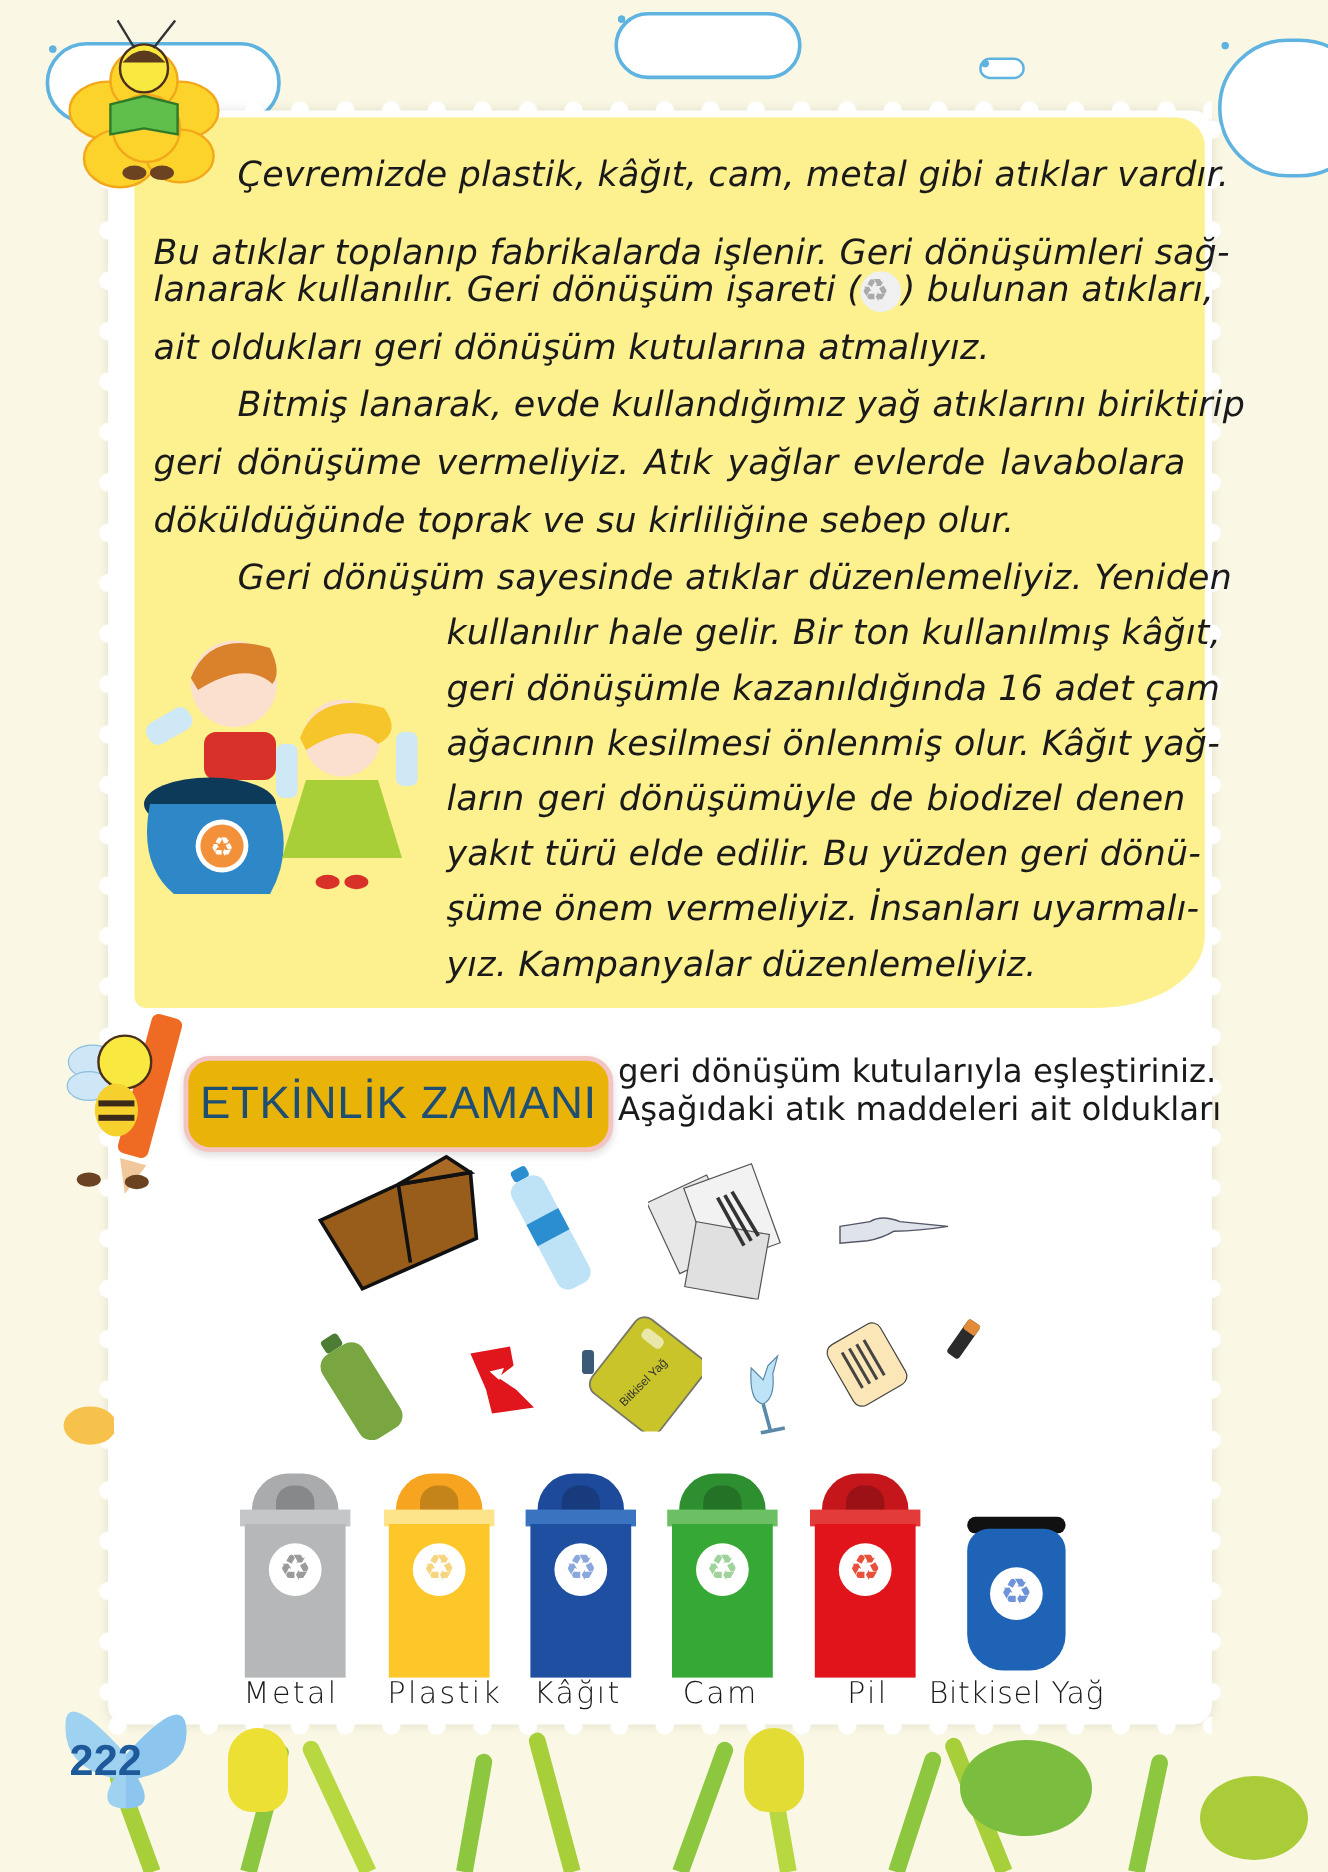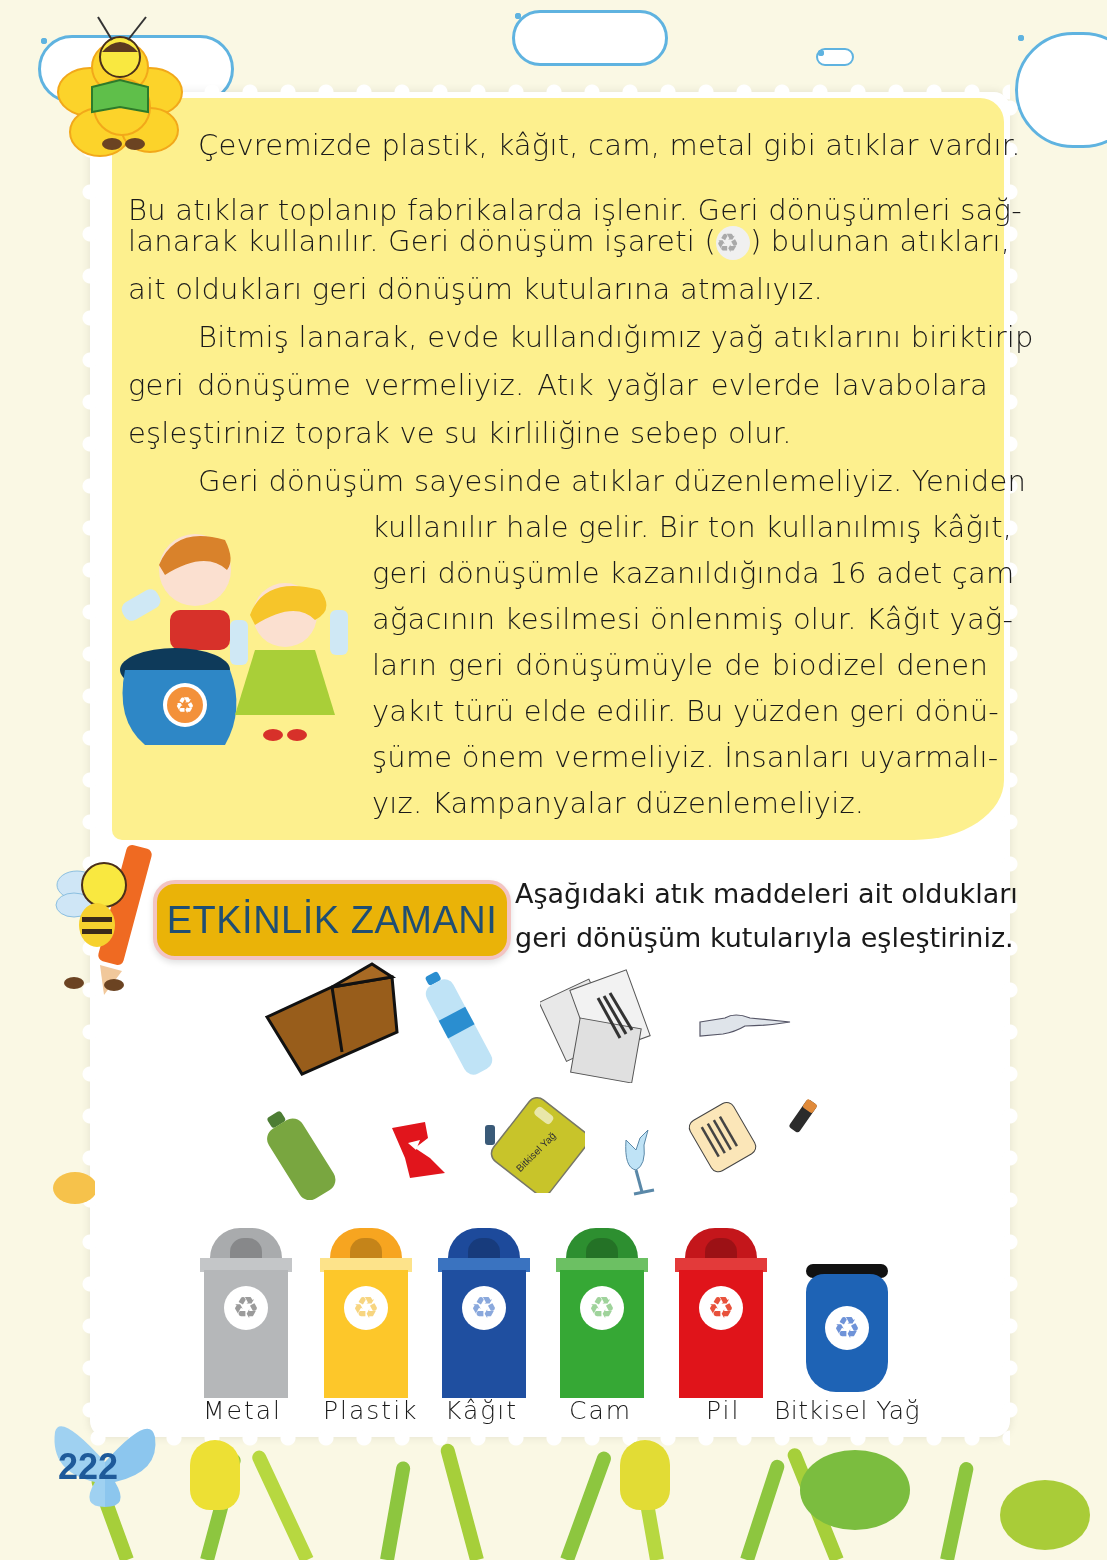--- a/index.html
+++ b/index.html
@@ -45,21 +45,21 @@
   .yellow-panel {
     position:absolute; left:112px; top:98px; width:892px; height:742px;
     background:#fdf08e;
     border-radius:10px 24px 90px 10px / 10px 24px 60px 10px;
   }
   .body-text {
     position:absolute; font-family:"DejaVu Sans", sans-serif;
     font-size:29px; color:#1a1a1a; font-weight:300;
     letter-spacing:0.2px;
   }
-  .line { position:absolute; white-space:nowrap; text-align:justify; text-align-last:justify; }
+  .line { position:absolute; white-space:nowrap; text-align:justify; text-align-last:justify;font-style:italic; }
   .recycle-inline {
     display:inline-block; width:34px; height:34px; border-radius:50%;
     background:#f0f0f0; vertical-align:middle; text-align:center;
     line-height:34px; color:#aaa; font-size:26px;
   }
   
   .activity-box {
     position:absolute; left:153px; top:880px; width:350px; height:72px;
     border:4px solid #f3c4c2; border-radius:22px; background:#eab308;
     box-shadow:0 3px 6px rgba(0,0,0,0.12);
@@ -146,21 +146,21 @@
   <div class="line" style="left:128px;top:193px;width:860px;">Bu atıklar toplanıp fabrikalarda işlenir. Geri dönüşümleri sağ-</div>
   <div class="line" style="left:128px;top:224px;width:860px;text-align:left;">
     <span>lanarak kullanılır. Geri dönüşüm işareti</span>
     <span>(</span><span class="recycle-inline">♻</span><span>)</span>
     <span>bulunan atıkları,</span>
   </div>
   <div class="line" style="left:128px;top:272px;text-align:left;text-align-last:left;">ait oldukları geri dönüşüm kutularına atmalıyız.</div>
 
   <div class="line" style="left:198px;top:320px;width:790px;">Bitmiş lanarak, evde kullandığımız yağ atıklarını biriktirip</div>
   <div class="line" style="left:128px;top:368px;width:860px;">geri dönüşüme vermeliyiz. Atık yağlar evlerde lavabolara</div>
-  <div class="line" style="left:128px;top:416px;text-align:left;text-align-last:left;">eşleştiriniz toprak ve su kirliliğine sebep olur.</div>
+  <div class="line" style="left:128px;top:416px;text-align:left;text-align-last:left;">döküldüğünde toprak ve su kirliliğine sebep olur.</div>
 
   <div class="line" style="left:198px;top:464px;width:790px;">Geri dönüşüm sayesinde atıklar düzenlemeliyiz. Yeniden</div>
   <div class="line" style="left:372px;top:510px;width:616px;">kullanılır hale gelir. Bir ton kullanılmış kâğıt,</div>
   <div class="line" style="left:372px;top:556px;width:616px;">geri dönüşümle kazanıldığında 16 adet çam</div>
   <div class="line" style="left:372px;top:602px;width:616px;">ağacının kesilmesi önlenmiş olur. Kâğıt yağ-</div>
   <div class="line" style="left:372px;top:648px;width:616px;">ların geri dönüşümüyle de biodizel denen</div>
   <div class="line" style="left:372px;top:694px;width:616px;">yakıt türü elde edilir. Bu yüzden geri dönü-</div>
   <div class="line" style="left:372px;top:740px;width:616px;">şüme önem vermeliyiz. İnsanları uyarmalı-</div>
   <div class="line" style="left:372px;top:786px;text-align:left;text-align-last:left;">yız. Kampanyalar düzenlemeliyiz.</div>
 </div>
@@ -198,22 +198,22 @@
     <rect x="30" y="94" width="30" height="5" fill="#3b2a1a"></rect>
     <ellipse cx="22" cy="148" rx="10" ry="6" fill="#6b4322"></ellipse>
     <ellipse cx="62" cy="150" rx="10" ry="6" fill="#6b4322"></ellipse>
   </svg>
 </div>
 
 <div class="activity-box">
   <span class="activity-title">ETKİNLİK ZAMANI</span>
 </div>
 <div class="abs instr" style="left:515px;top:878px;width:480px;">
+  <div style="white-space:nowrap;">geri dönüşüm kutularıyla eşleştiriniz.</div>
   <div style="white-space:nowrap;height:44px;">Aşağıdaki atık maddeleri ait oldukları</div>
-  <div style="white-space:nowrap;">geri dönüşüm kutularıyla eşleştiriniz.</div>
 </div>
 
 <div class="abs" style="left:262px;top:962px;width:140px;height:115px;">
   <svg width="140" height="115" viewBox="0 0 140 115">
     <polygon points="5,55 70,25 130,15 135,70 40,112" fill="#985d1b" stroke="#111" stroke-width="3"></polygon>
     <line x1="70" y1="25" x2="80" y2="90" stroke="#111" stroke-width="3"></line>
     <polygon points="70,25 110,2 130,15" fill="#a86a24" stroke="#111" stroke-width="3"></polygon>
   </svg>
 </div>
 <div class="abs" style="left:420px;top:965px;width:85px;height:115px;">

